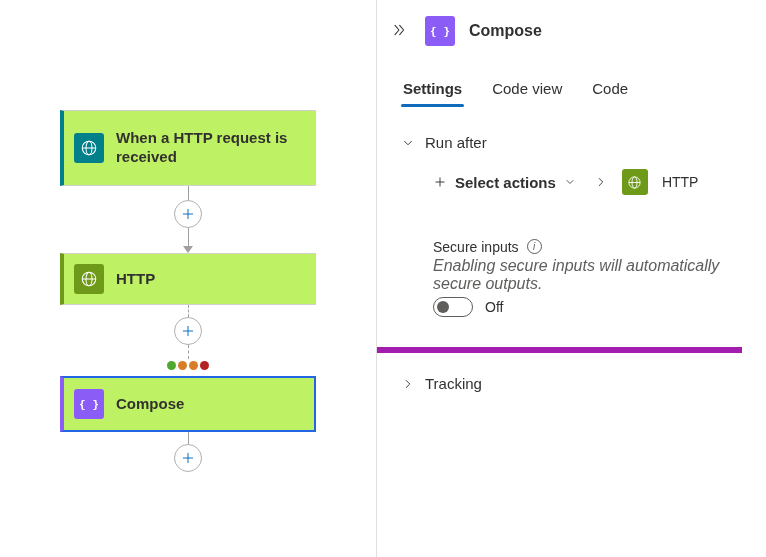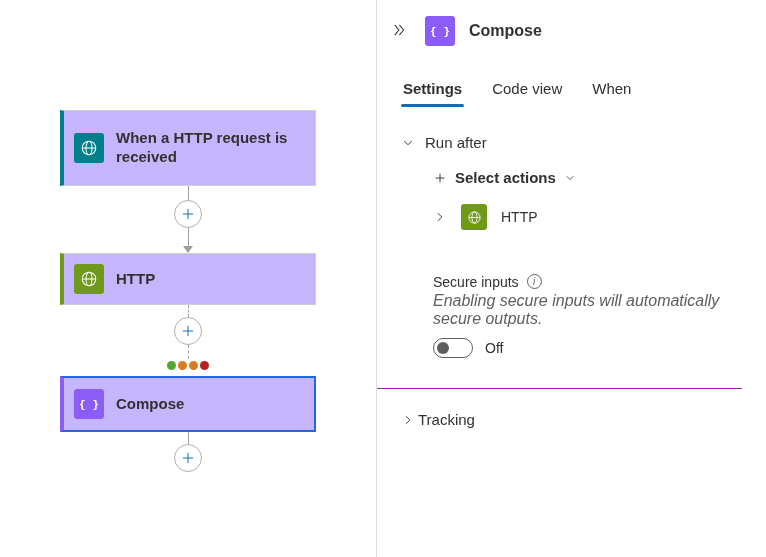--- a/index.html
+++ b/index.html
@@ -22,21 +22,21 @@
     height: 100%;
     position: relative;
   }
   .flow {
     position: absolute;
     left: 0; right: 0; top: 110px;
     display: flex; flex-direction: column; align-items: center;
   }
   .card {
     display: flex; align-items: center;
-    background: #c4b5fd;
+    background: #bef264;
     border: 1px solid #d2d0ce;
     border-left-width: 4px;
     width: 256px;
     min-height: 50px;
     padding: 10px 12px 10px 10px;
     gap: 12px;
     cursor: pointer;
   }
   .card.tall { min-height: 76px; }
   .card .card-icon {
@@ -140,74 +140,74 @@
     content: "";
     position: absolute;
     left: 0; right: 0; bottom: 0;
     height: 3px;
     background: #0f6cbd;
     border-radius: 2px;
   }
   .sections {
     padding-left: 24px;
     padding-top: 22px;
-    border-bottom: 1px solid #a21caf;
+    border-bottom: 6px solid #a21caf;
   }
   .section {}
   .section-header {
     display: flex; align-items: center; gap: 10px;
     cursor: pointer;
     padding: 4px 0;
   }
   .section-title { font-size: 15px; }
   .chev { display: inline-flex; }
   .runafter-body {
     padding: 14px 0 30px 32px;
-    display: flex; flex-direction: column; gap: 18px;
+    display: flex; flex-direction: row; gap: 18px;
   }
   .select-actions {
     display: flex; align-items: center; gap: 8px;
     font-size: 15px; font-weight: 600;
     cursor: pointer;
   }
   .ra-item {
     display: flex; align-items: center; gap: 14px;
     cursor: pointer;
   }
   .ra-item .ra-icon {
     width: 26px; height: 26px; border-radius: 3px;
     background: #6f9a19;
     display: flex; align-items: center; justify-content: center;
   }
   .security-body {
     padding: 14px 0 30px 32px;
   }
   .sec-row1 { display: flex; align-items: flex-start; gap: 8px; font-size: 14px; }
   .sec-desc { font-size: 16px; font-style: italic; color: #605e5c; margin-top: 2px; }
-  .toggle-row { display: flex; align-items: center; gap: 12px; margin-top: 10px; }
+  .toggle-row { display: flex; align-items: center; gap: 12px; margin-top: 4px; }
   .toggle {
     width: 40px; height: 20px; border-radius: 10px;
     border: 1px solid #605e5c; background: #fff;
     position: relative; cursor: pointer;
   }
   .toggle .knob {
     position: absolute; left: 3px; top: 3px;
     width: 12px; height: 12px; border-radius: 50%;
     background: #605e5c;
   }
   .info-icon {
     width: 15px; height: 15px; border-radius: 50%;
     border: 1px solid #605e5c;
     display: inline-flex; align-items: center; justify-content: center;
     font-size: 10px; color: #605e5c;
     font-style: italic;
   }
   .tracking {
     padding: 22px 0 26px 24px;
-    display: flex; align-items: center; gap: 3px;
+    display: flex; align-items: center; gap: 10px;
     cursor: pointer;
   }
 </style>
 </head>
 <body>
 
 <div class="root">
 
   <div class="canvas">
     <div class="flow">
@@ -294,21 +294,21 @@
         <svg width="18" height="18" viewBox="0 0 24 24">
             <text x="12" y="17" text-anchor="middle" class="brackets">{ }</text>
           </svg>
       </div>
       <div class="panel-title">Compose</div>
     </div>
 
     <div class="tabs">
       <div class="tab active">Settings</div>
       <div class="tab">Code view</div>
-      <div class="tab">When</div>
+      <div class="tab">Code</div>
     </div>
 
     <div class="sections">
 
       <div class="section">
         <div class="section-header">
           <span class="chev">
             <svg width="14" height="14" viewBox="0 0 24 24">
                 <path d="M6 9l6 6 6-6" stroke="#323130" stroke-width="1.6" fill="none" stroke-linecap="round" stroke-linejoin="round"></path>
               </svg>

